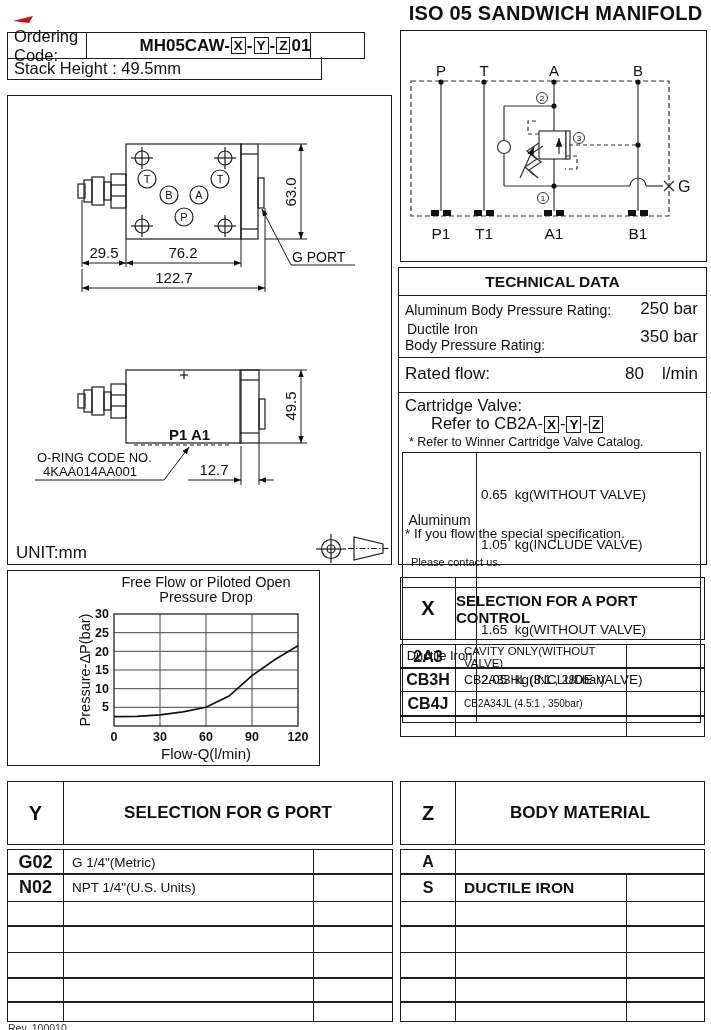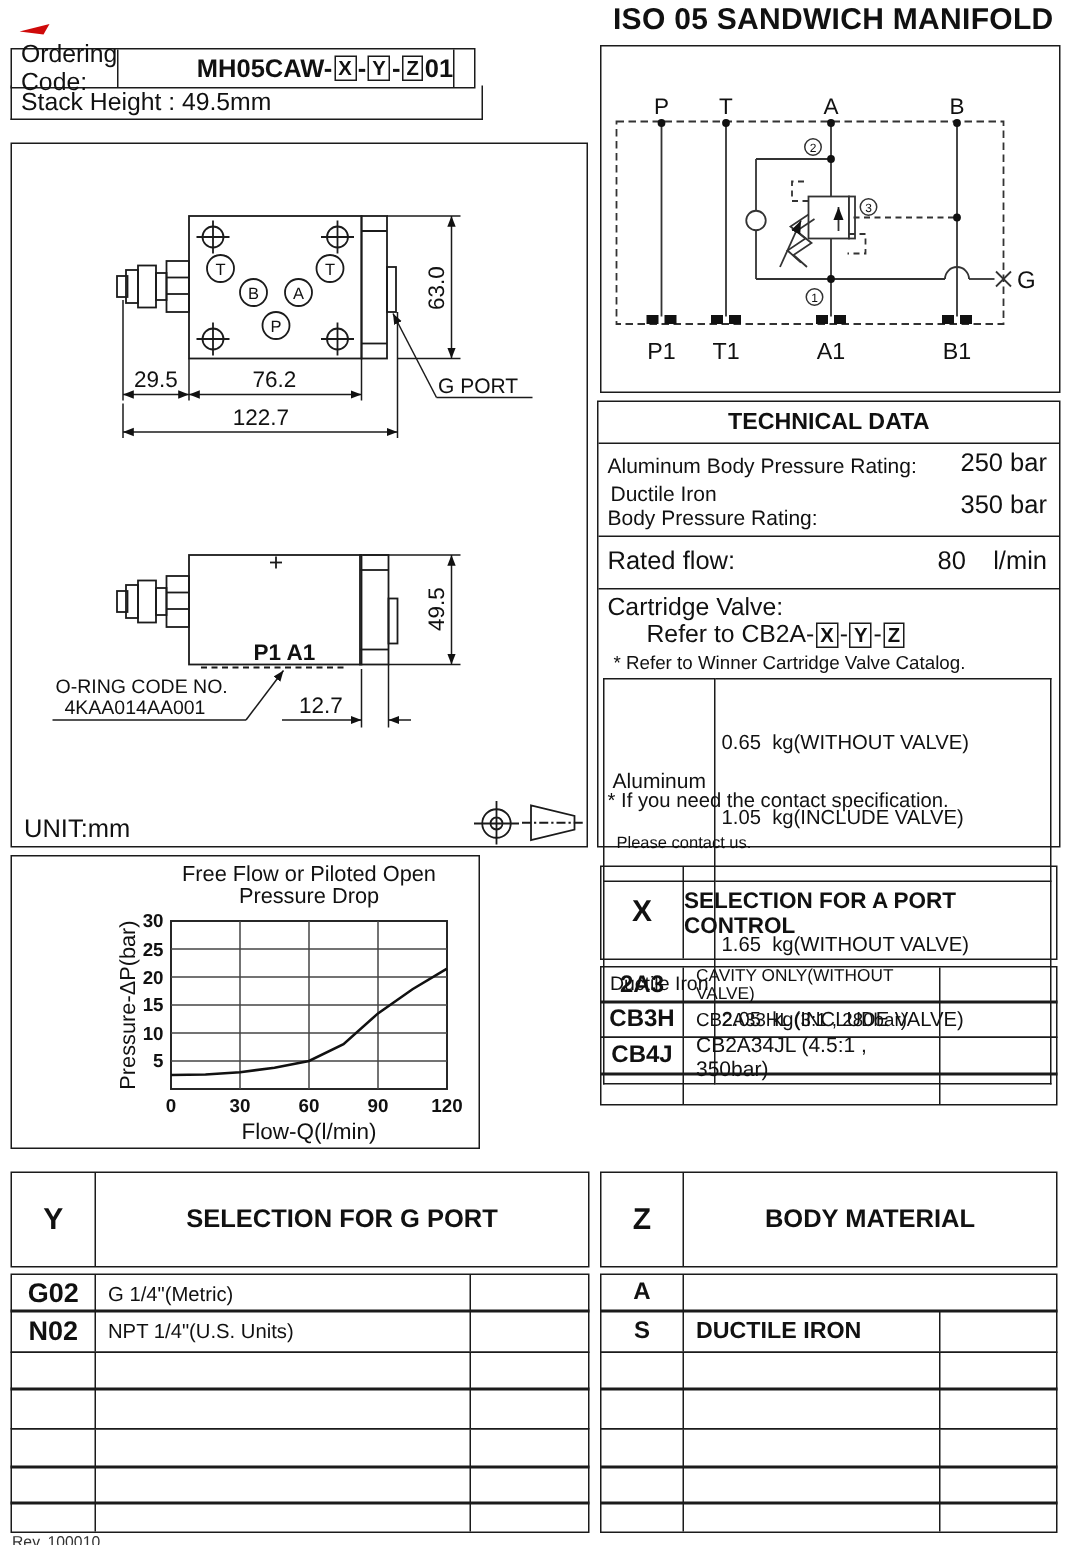--- a/index.html
+++ b/index.html
@@ -9,21 +9,21 @@
     font-family:"Liberation Sans", sans-serif; color:#111;
   }
   .abs { position:absolute; }
   .bordered { border:1.6px solid #1b1b1b; }
 
   
   #page-title { left:400px; top:2px; width:311px; text-align:center;
     font-size:20px; font-weight:bold; letter-spacing:0.2px; }
 
   
-  #ordering-row1 { left:7px; top:32px; width:310px; height:27px; display:flex;gap:48px; }
+  #ordering-row1 { left:7px; top:32px; width:358px; height:27px; display:flex;gap:48px; }
   #ordering-row1 .cell-label { width:148px; border-right:1.6px solid #1b1b1b;
     display:flex; align-items:center; padding-left:6px; font-size:16.5px; }
   #ordering-row1 .cell-code { flex:1; display:flex; align-items:center; padding-left:4px;
     font-size:17px; font-weight:bold; border-right:1.6px solid #1b1b1b; white-space:pre; }
   #ordering-row1 .cell-extra { width:9px; }
   #ordering-row2 { left:7px; top:57.4px; width:315px; height:23px; display:flex;
     align-items:center; padding-left:6px; font-size:16.5px; }
   .code-box { display:inline-block; border:1.4px solid #1b1b1b; padding:0 2px;
     font-size:13.5px; line-height:15px; font-weight:bold; margin:0 1px; }
 
@@ -313,21 +313,21 @@
     </tr>
     <tr>
       <td class="mat" style="font-size:13px">Ductile Iron</td>
       <td class="wt">
         <div>1.65  kg(WITHOUT VALVE)</div>
         <div>2.05  kg(INCLUDE VALVE)</div>
       </td>
     </tr>
   </tbody>
     </table>
-  <div class="inner" style="top:258px; left:6px; font-size:13.5px">* If you need the contact specification.</div>
+  <div class="inner" style="top:258px; left:6px; font-size:13.5px">* If you flow the special specification.</div>
   <div class="inner" style="top:288px; left:12px; font-size:11px">Please contact us.</div>
 </div>
 
 <div class="abs bordered" style="left:7px; top:570px; width:313px; height:196px">
 <svg width="382" height="193" viewBox="0 0 382 193">
   <g stroke="#444" stroke-width="1" fill="none">
     <rect x="106" y="43" width="184" height="112" stroke="#222" stroke-width="1.3"></rect>
     <line x1="152" y1="43" x2="152" y2="155"></line>
     <line x1="198" y1="43" x2="198" y2="155"></line>
     <line x1="244" y1="43" x2="244" y2="155"></line>
@@ -370,21 +370,21 @@
     <div class="sel-cell-desc" style="font-size:11.5px">CAVITY ONLY(WITHOUT VALVE)</div>
     <div class="sel-cell-extra" style="width:77px"></div>
   </div>
   <div class="sel-row" style="height:25px">
     <div class="sel-cell-code" style="width:55px; font-size:16px">CB3H</div>
     <div class="sel-cell-desc" style="font-size:12.5px">CB2A33HL (3:1 , 280bar)</div>
     <div class="sel-cell-extra" style="width:77px"></div>
   </div>
   <div class="sel-row" style="height:26px">
     <div class="sel-cell-code" style="width:55px; font-size:16px">CB4J</div>
-    <div class="sel-cell-desc" style="font-size:14px">CB2A34JL (4.5:1 , 350bar)</div>
+    <div class="sel-cell-desc" style="font-size:10px">CB2A34JL (4.5:1 , 350bar)</div>
     <div class="sel-cell-extra" style="width:77px"></div>
   </div>
   <div class="sel-row" style="height:22px">
     <div class="sel-cell-code" style="width:55px"></div>
     <div class="sel-cell-desc"></div>
     <div class="sel-cell-extra" style="width:77px"></div>
   </div>
 </div>
 
 <div class="sel-table" style="left:7px; top:781px; width:386px">

